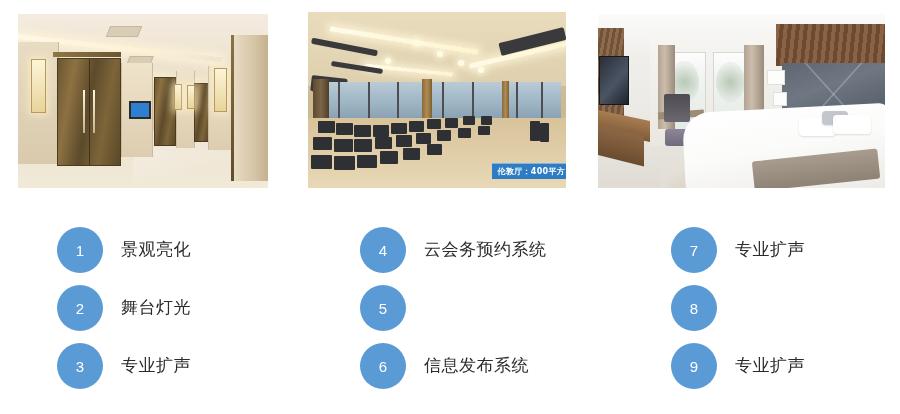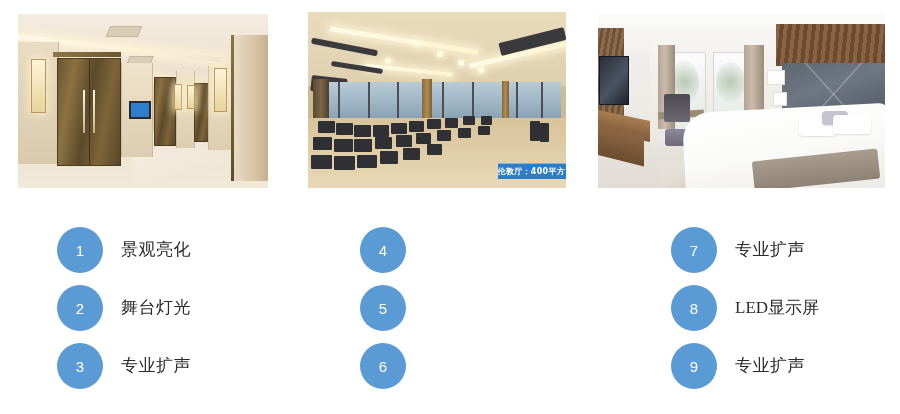--- a/index.html
+++ b/index.html
@@ -158,21 +158,21 @@
   }
   .hall-curtain {
     position: absolute; left: 2%; top: 38%; width: 6%; height: 26%;
     background: linear-gradient(90deg,#5d4a33,#7b6546,#4e3e2a);
   }
   .hall-label {
     position: absolute; right: -4px; bottom: 9px;
     background: #2e7dc4; color: #fff;
     font-family: "DejaVu Sans", "Liberation Sans", sans-serif;
     font-size: 8px; font-weight: 700; letter-spacing: .3px;
-    padding: 2px 5px 2px 0; white-space: nowrap;
+    padding: 2px 5px 2px 6px; white-space: nowrap;
     border-top: 1px solid #7fb6e4;
   }
 
   
   #photo-room { left: 598px; top: 14px; width: 287px; height: 174px; }
   .room-bg { position: absolute; inset: 0; background: linear-gradient(180deg,#f3f2f0 0%, #eceae6 55%, #e0dcd4 100%); }
   .room-ceiling {
     position: absolute; left: 0; top: 0; width: 100%; height: 24%;
     background: linear-gradient(180deg,#fbfbfa,#f0efec);
   }
@@ -466,37 +466,38 @@
     </div>
     <div class="item r3">
       <div class="bullet">3</div>
       <div class="item-label">专业扩声</div>
     </div>
   </div>
 
   <div class="col" id="col-2">
     <div class="item r1">
       <div class="bullet">4</div>
+      <div class="item-label">云会务预约系统</div>
     </div>
     <div class="item r2">
       <div class="bullet">5</div>
     </div>
     <div class="item r3">
       <div class="bullet">6</div>
+      <div class="item-label">信息发布系统</div>
     </div>
   </div>
 
   <div class="col" id="col-3">
     <div class="item r1">
       <div class="bullet">7</div>
       <div class="item-label">专业扩声</div>
     </div>
     <div class="item r2">
       <div class="bullet">8</div>
-      <div class="item-label latin-lead">LED显示屏</div>
     </div>
     <div class="item r3">
       <div class="bullet">9</div>
       <div class="item-label">专业扩声</div>
     </div>
   </div>
 
 </div>
 
 </body></html>

